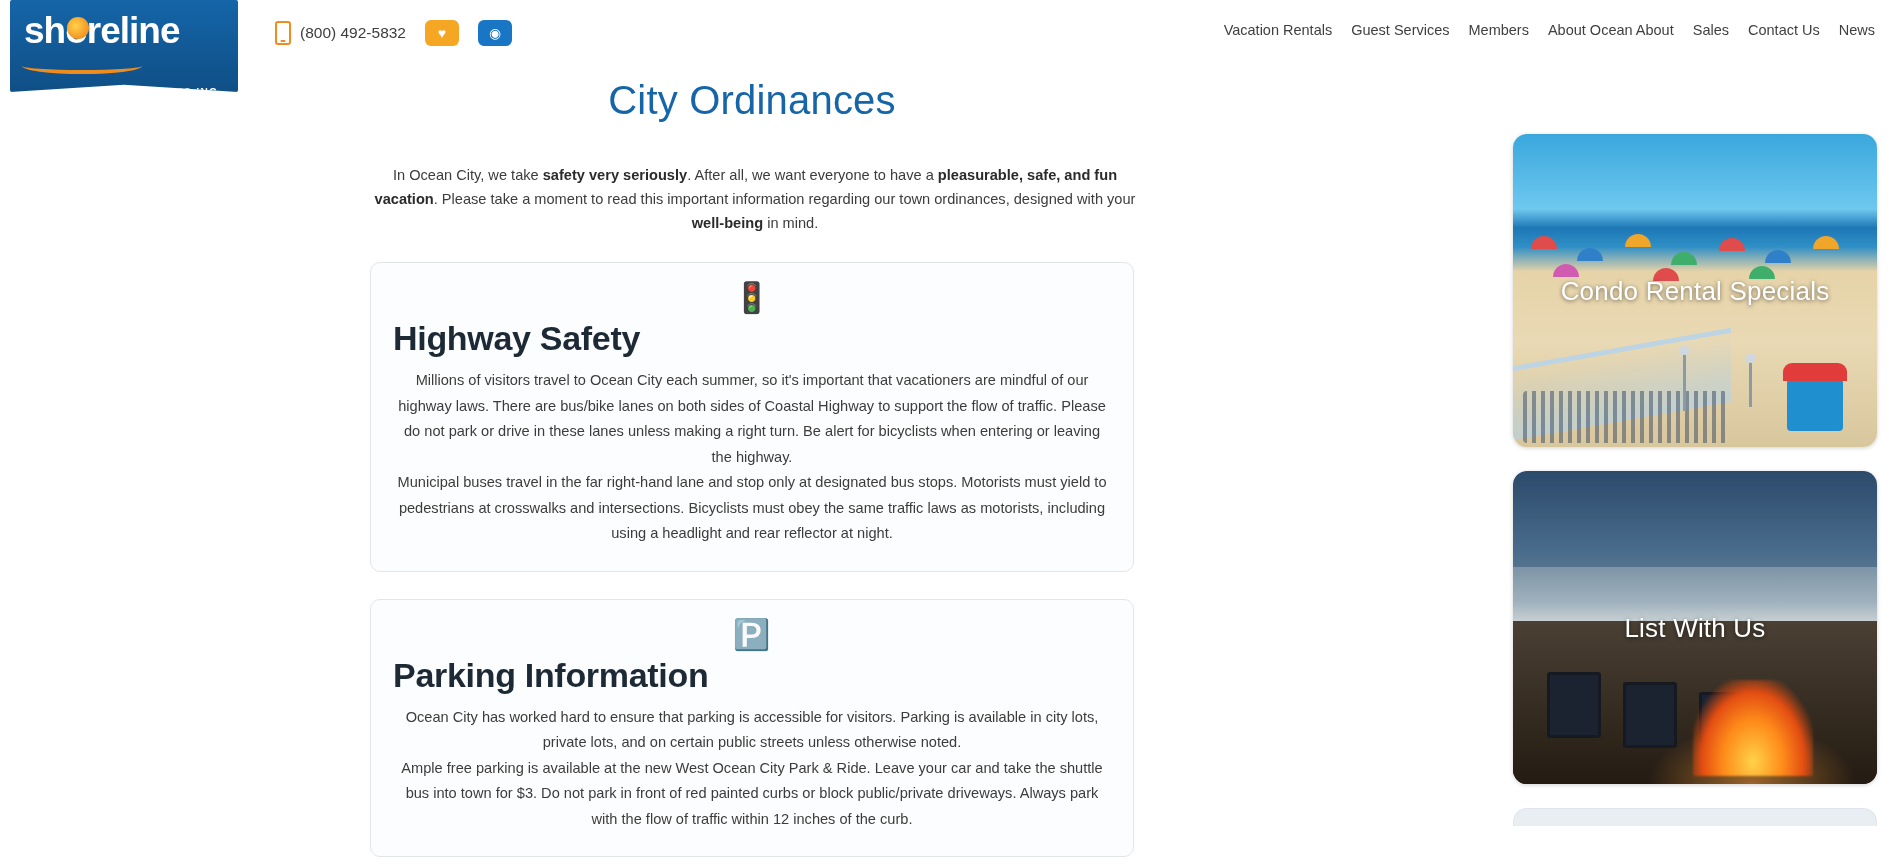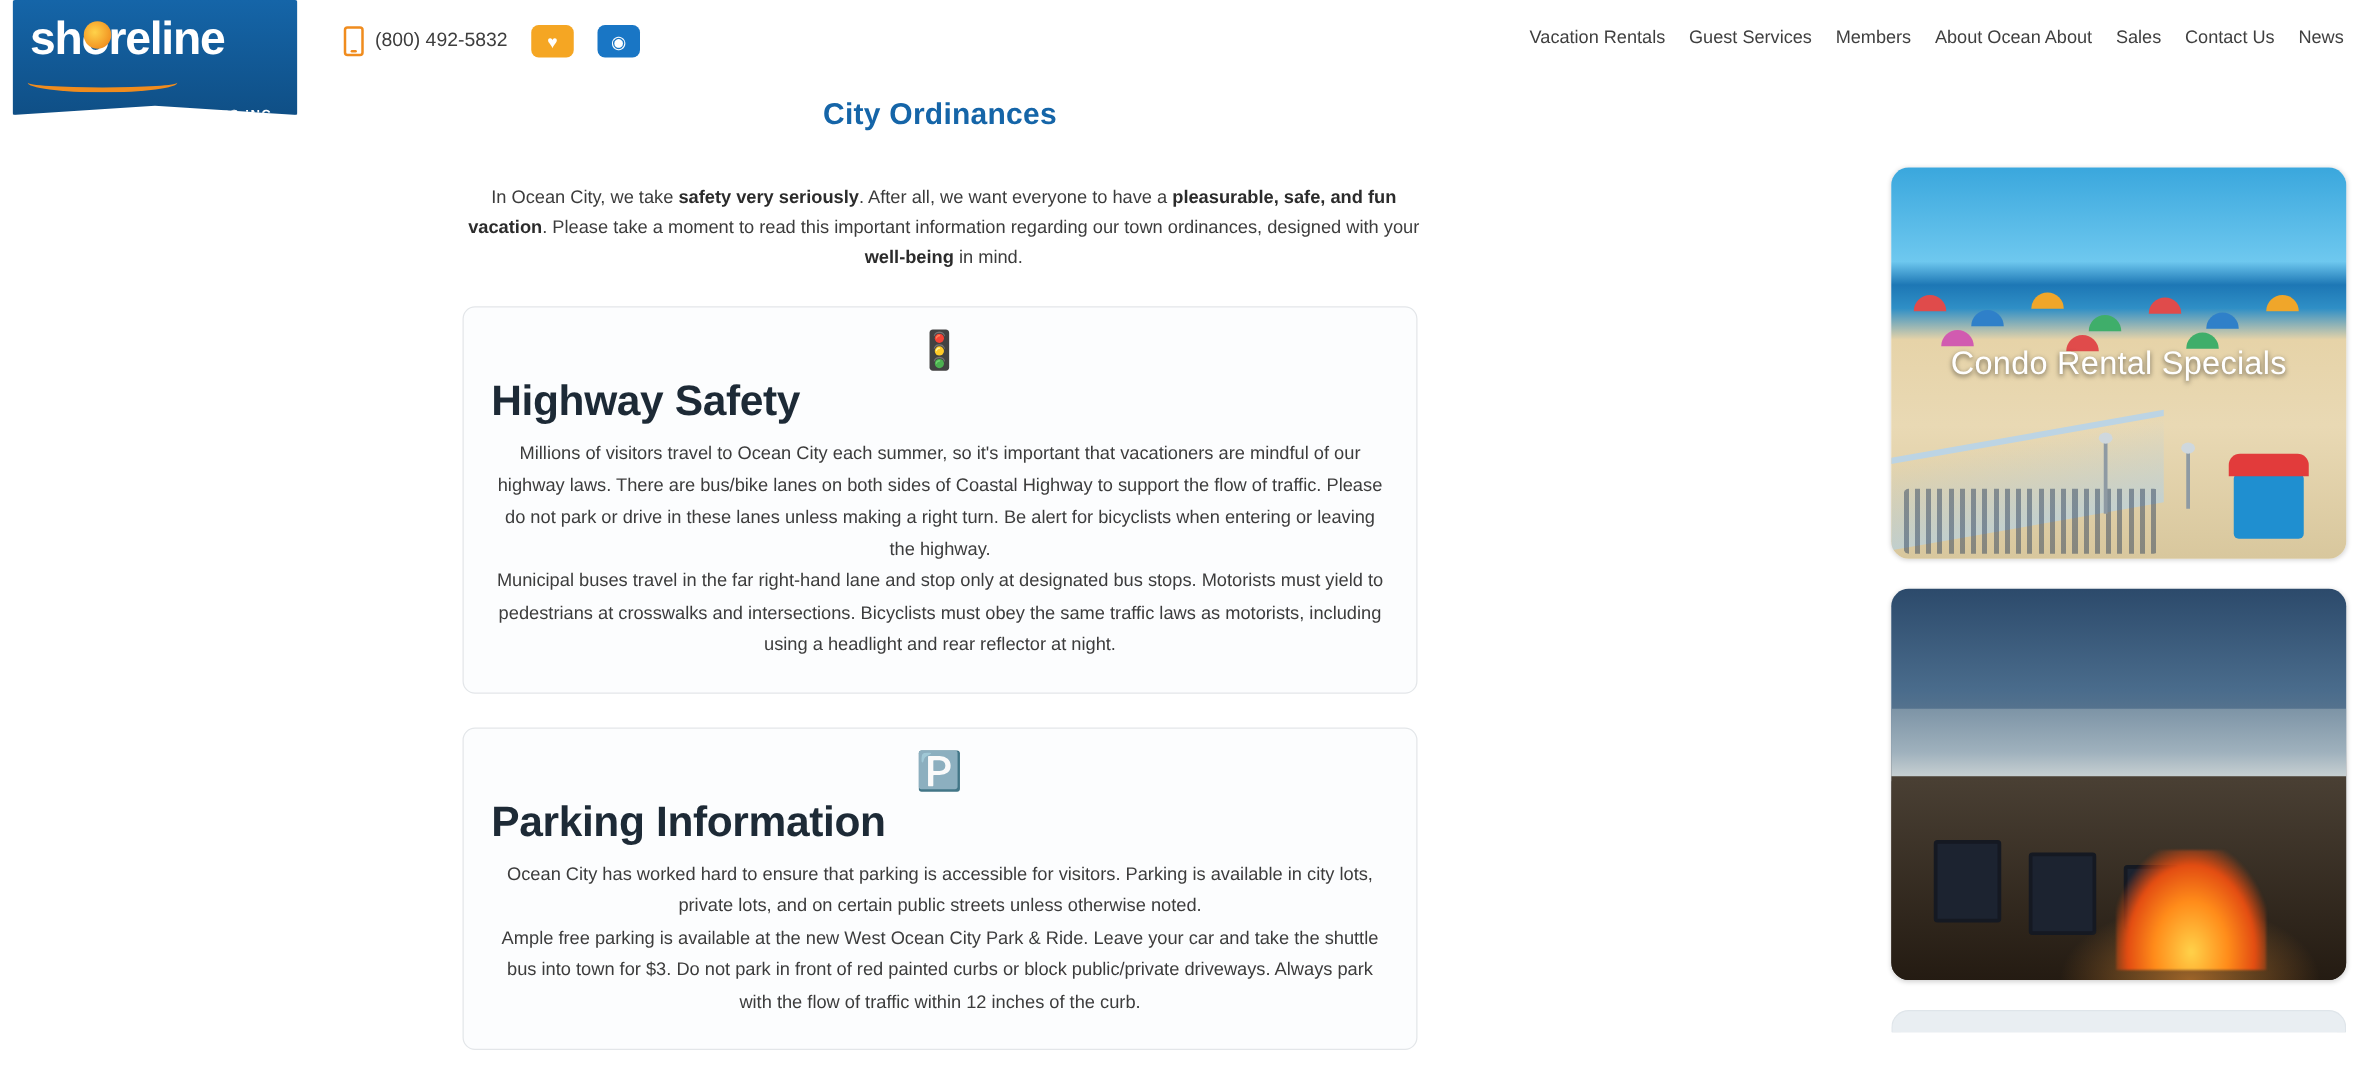--- a/index.html
+++ b/index.html
@@ -147,22 +147,22 @@
   .content-col {
     position: absolute;
     left: 370px;
     top: 0;
     width: 764px;
   }
 
   .page-title {
     text-align: center;
     color: #1565a8;
-    font-size: 24px;
-    font-weight: 700;
+    font-size: 40px;
+    font-weight: 400;
     margin: 6px 0 0 0;
     letter-spacing: .2px;
   }
 
   .intro {
     margin: 40px auto 0 auto;
     width: 770px;
     text-align: center;
     font-size: 14.6px;
     line-height: 24px;
@@ -368,18 +368,19 @@
     </div>
 
     <div class="promo scene-fire">
       <div class="sea"></div>
       <div class="sand-dark"></div>
       <div class="chair" style="left:34px;  bottom:46px;"></div>
       <div class="chair" style="left:110px; bottom:36px;"></div>
       <div class="chair" style="left:186px; bottom:40px; width:44px; height:52px;"></div>
       <div class="fire-glow"></div>
       <div class="fire"></div>
+      <div class="promo-label">List With Us</div>
     </div>
 
     <div class="promo-stub"></div>
 
   </aside>
 </div>
 
 </body></html>

